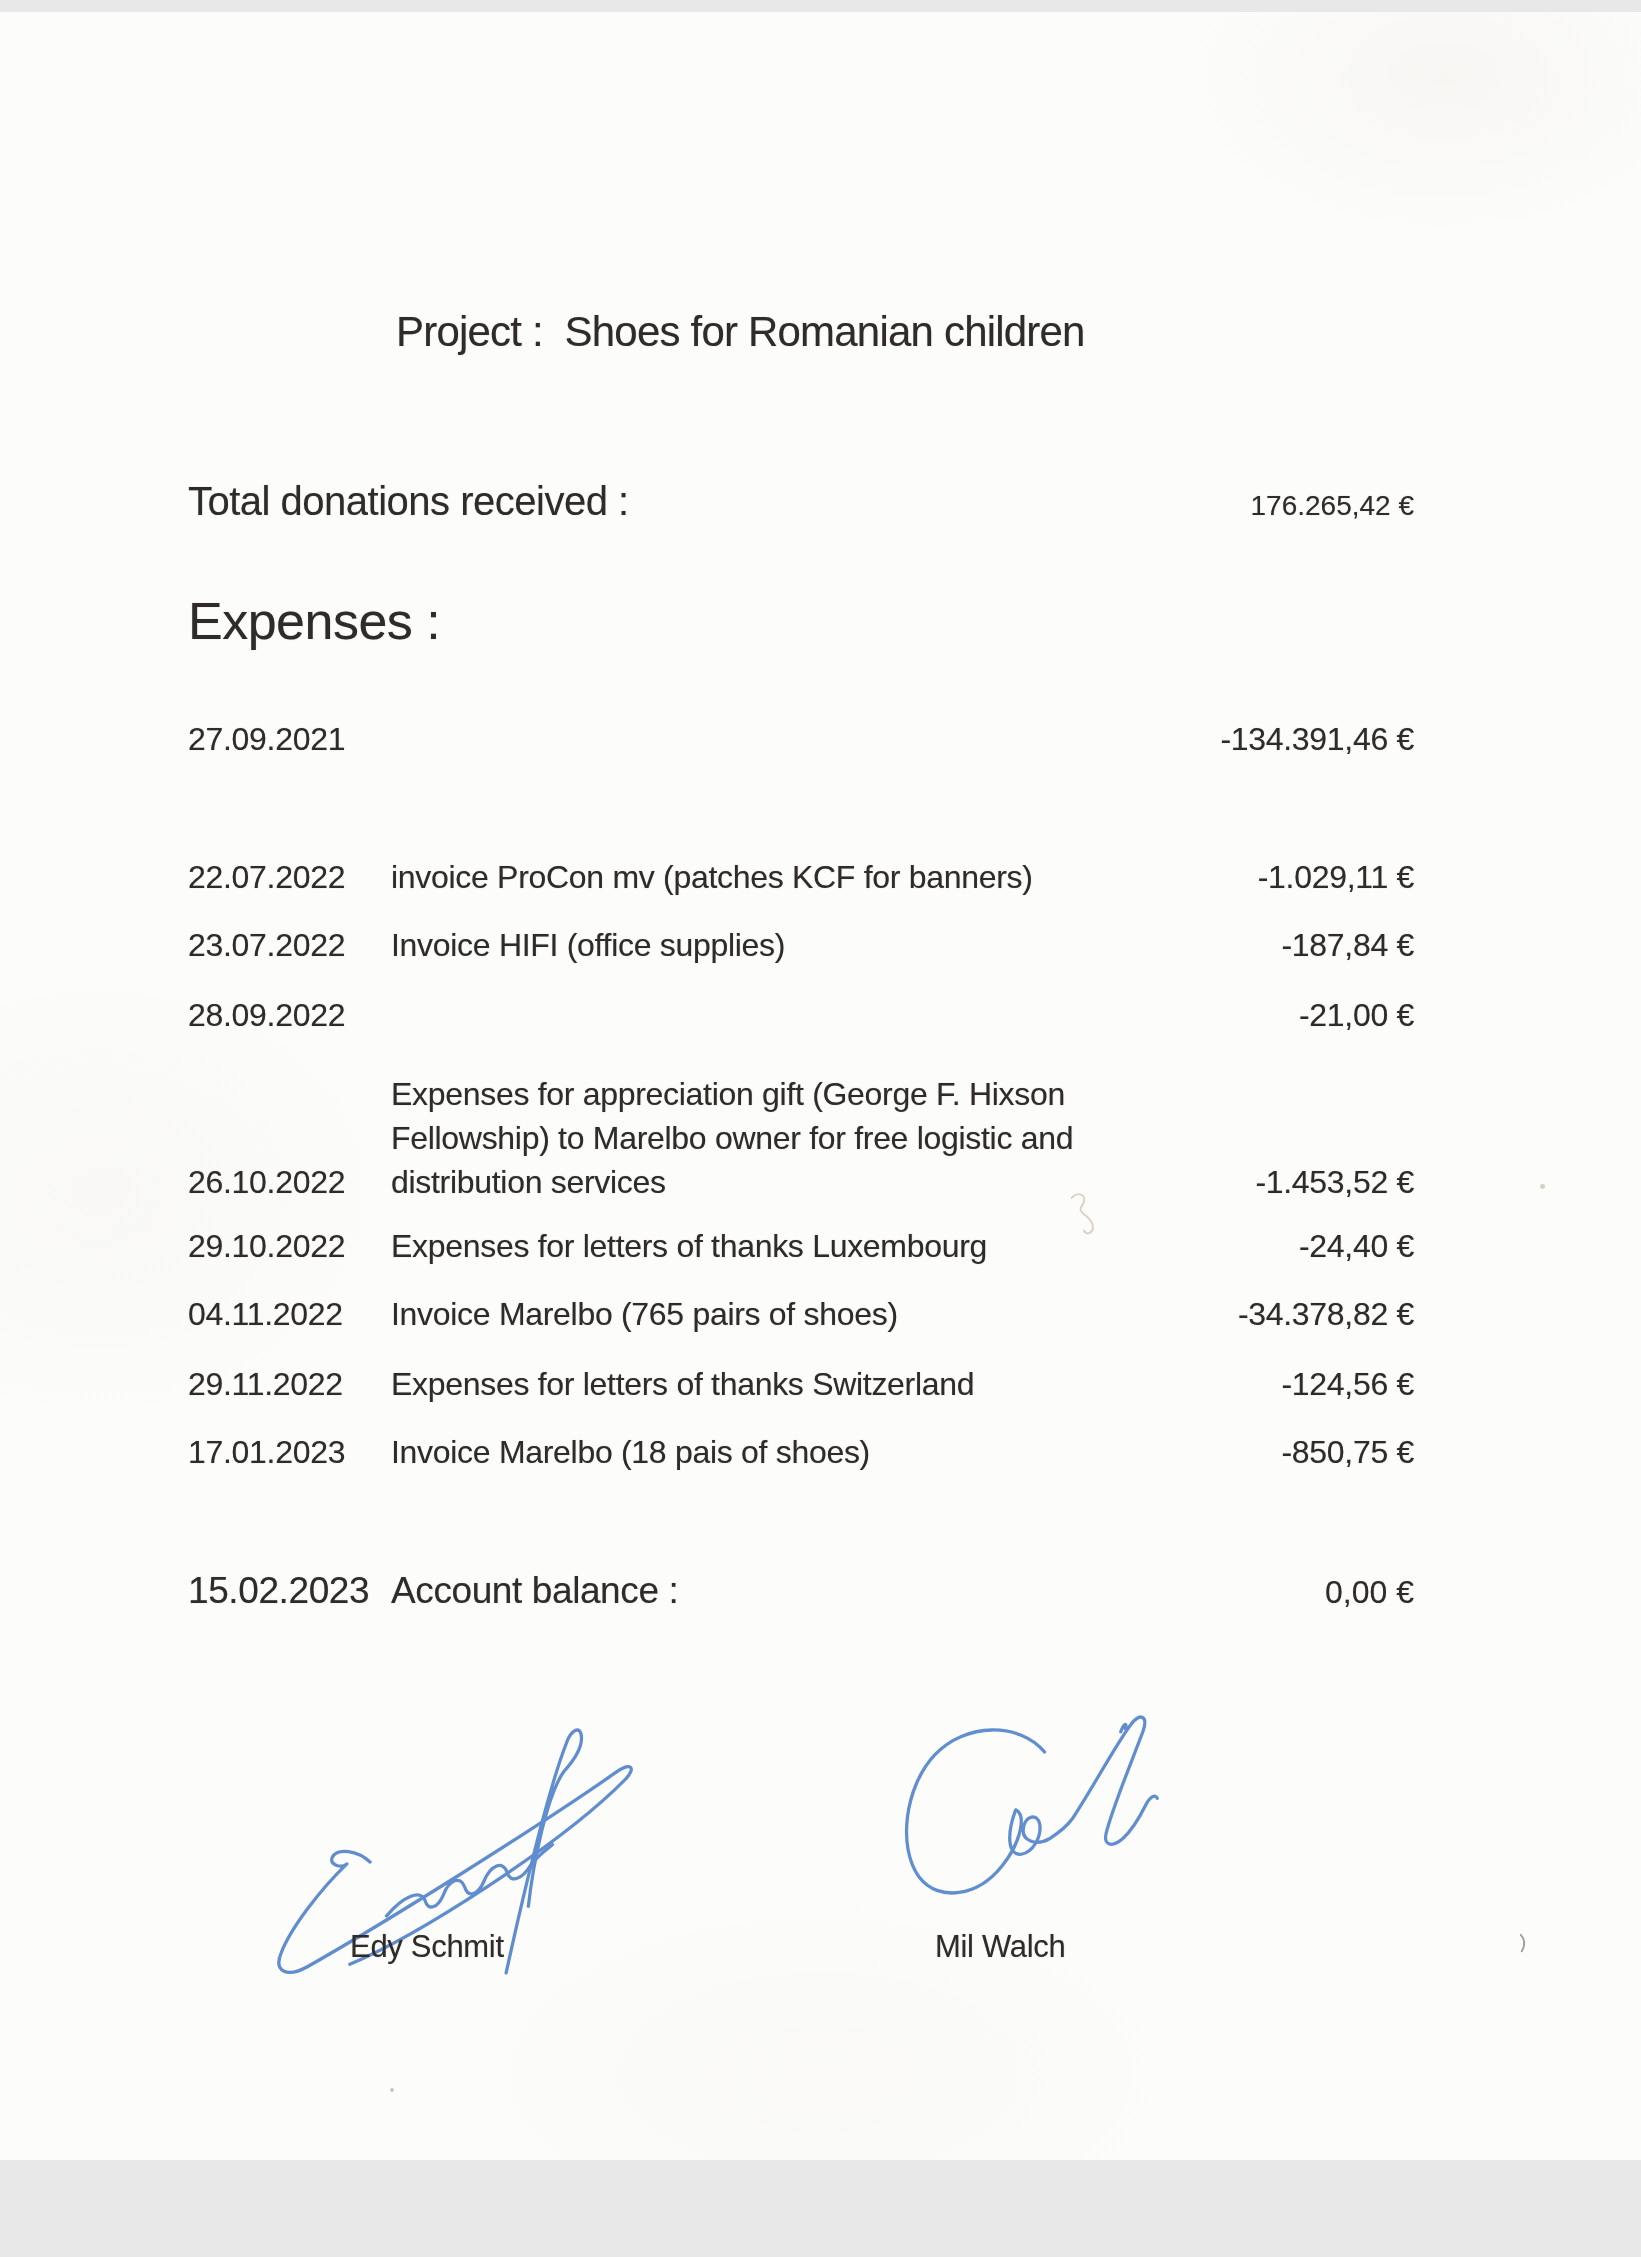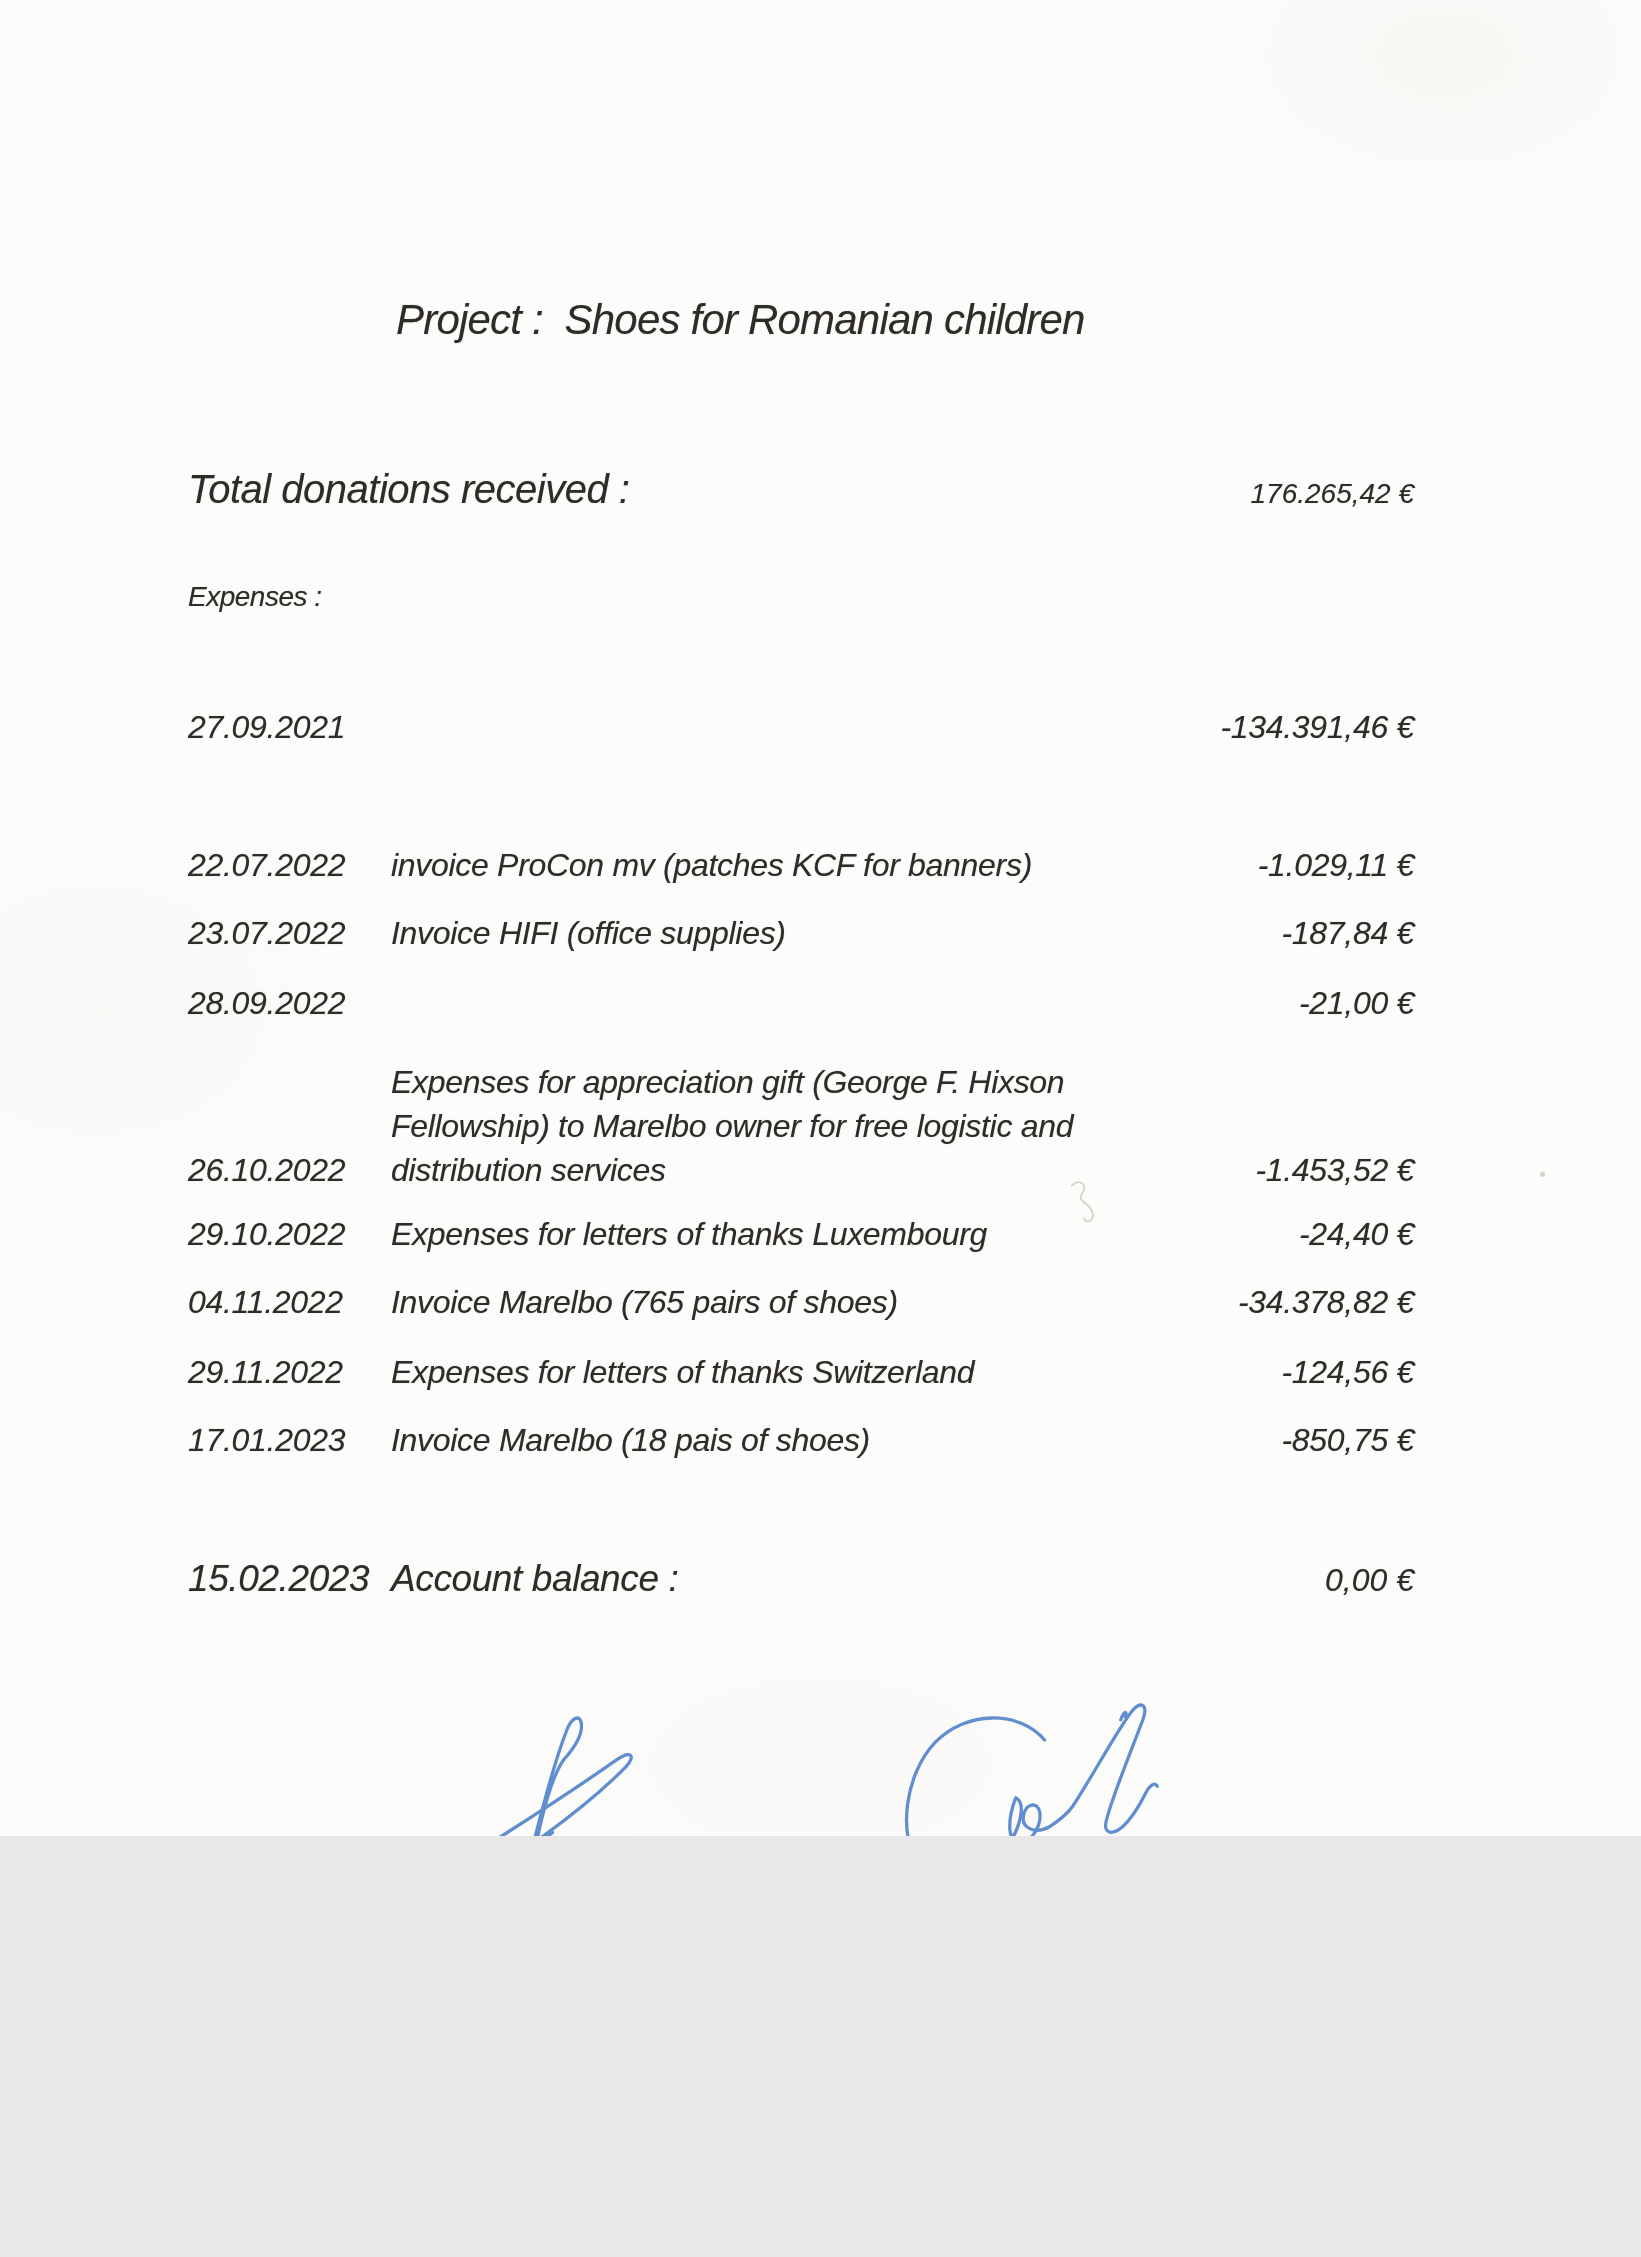--- a/index.html
+++ b/index.html
@@ -1,41 +1,40 @@
 <!DOCTYPE html>
 <html><head>
 <meta charset="utf-8">
 <style>
   html,body { margin:0; padding:0; background:#e8e8e8; }
   .page {
-    position:relative; width:1641px; height:1836px; margin:0 auto;
+    position:relative; width:1641px; height:2148px; margin:12px auto;
     background:
       radial-gradient(ellipse 406px 251px at 88% 3%, rgba(236,233,226,.30), transparent 65%),
       radial-gradient(ellipse 483px 367px at 6% 55%, rgba(238,236,230,.25), transparent 65%),
       radial-gradient(ellipse 579px 290px at 50% 96%, rgba(240,238,232,.25), transparent 65%),
       #fcfcfb;
     font-family:"Liberation Sans", sans-serif;
     color:#2f2b28;
     overflow:hidden;
-    font-style:italic;
   }
   .soft { text-shadow:0 0 1px rgba(47,43,40,.38); }
   .title {
     position:absolute; left:396px; top:299px;
     font-size:42px; letter-spacing:-0.8px; line-height:1; white-space:pre;
   }
   .total-row {
     position:absolute; left:188px; top:469px; width:1226px;
     display:flex; align-items:baseline;
   }
   .total-row .lbl { font-size:40px; letter-spacing:-0.5px; line-height:1; }
   .total-row .amt { margin-left:auto; font-size:28px; line-height:1; white-space:nowrap; }
   .section-heading {
     position:absolute; left:188px; top:583px;
-    font-size:28px; letter-spacing:-0.5px; line-height:1;
+    font-size:52px; letter-spacing:-0.5px; line-height:1;
   }
   .exp-row {
     position:absolute; left:188px; width:1226px;
     display:flex; align-items:flex-end;
     font-size:32px; line-height:44px; letter-spacing:-0.3px;
   }
   .exp-row .date { flex:0 0 203px; white-space:nowrap; }
   .exp-row .desc { flex:1 1 auto; white-space:pre-line; padding-right:23px; }
   .exp-row .amt  { flex:0 0 auto; margin-left:auto; white-space:nowrap; text-align:right; }
   .balance-row {

